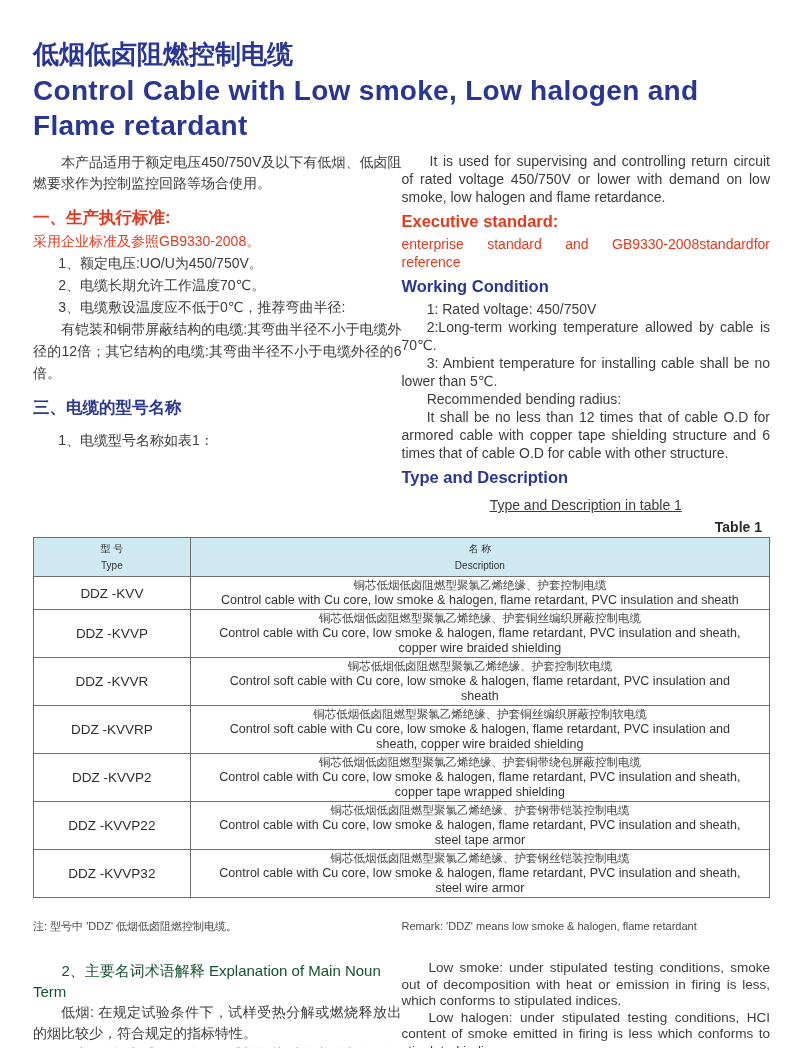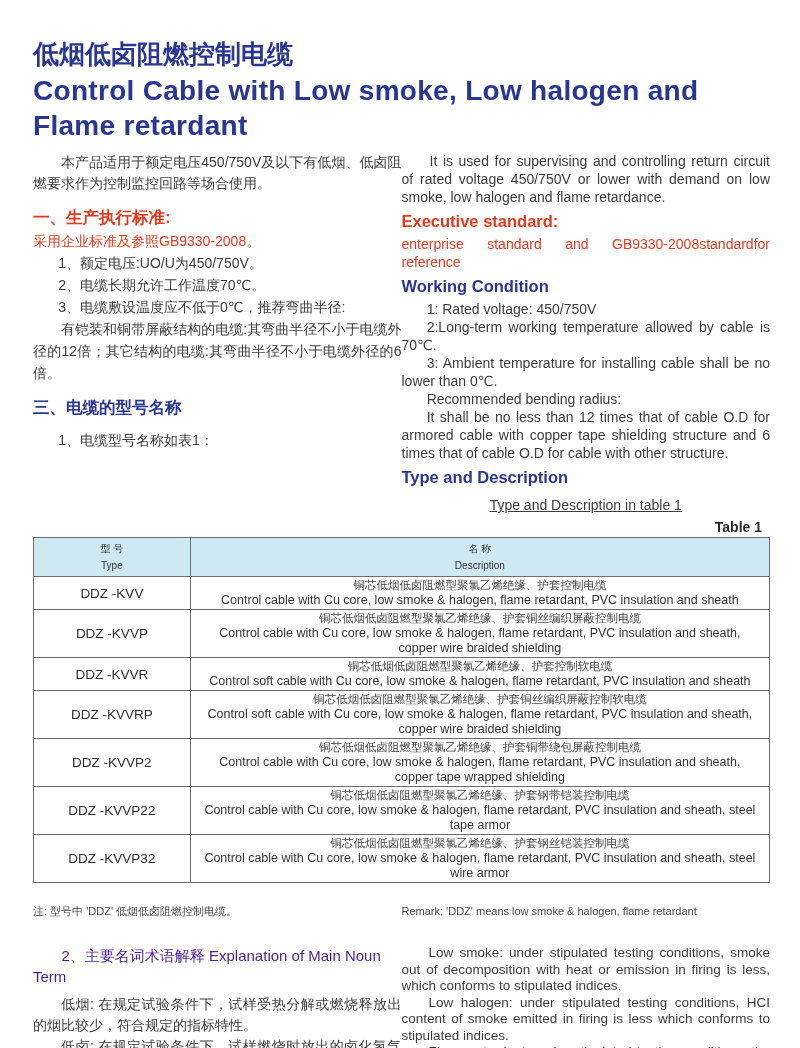--- a/index.html
+++ b/index.html
@@ -38,31 +38,31 @@
   .blue{color:var(--blue);}
   .caption-cn{margin-top:12px;line-height:21px;text-indent:1.8em;}
   .caption-en{margin-top:8px;text-align:center;text-indent:0;text-decoration:underline;}
 
   
   .table-label{text-align:right;font-weight:bold;font-size:14px;color:#2a2a2a;margin:5px 8px 2px 0;}
   table{width:100%;border-collapse:collapse;}
   th,td{border:1px solid var(--border);}
   thead th{background:var(--thbg);font-weight:normal;font-size:10px;line-height:17px;padding:2px 0;color:#333;}
   td.type-cell{width:21.3%;text-align:center;font-size:13.5px;color:#2f2f2f;padding:2px 2px;}
-  td.desc-cell{text-align:center;padding:1px 12px;}
+  td.desc-cell{text-align:center;padding:1px 20px;}
   .desc-cn{font-size:11.5px;line-height:15px;color:#454545;}
   .desc-en{font-size:12.5px;line-height:15px;color:#333;}
 
   
   .notes{margin-top:21px;font-size:11px;color:#474747;}
   .notes div{line-height:14px;}
 
   
   .glossary{margin-top:27px;}
-  .g-heading{font-size:15px;line-height:22px;text-indent:1.9em;margin-bottom:7px;color:#4c1d95;text-align:left;}
+  .g-heading{font-size:15px;line-height:22px;text-indent:1.9em;margin-bottom:0;color:#14532d;text-align:left;}
   .glossary .col-cn .para{line-height:21px;}
   .glossary .col-en .para{font-size:13.5px;line-height:16.5px;}
 </style>
 </head>
 <body>
 
 <div class="page">
 
   <h1 class="t-cn">低烟低卤阻燃控制电缆</h1>
   <h1 class="t-en"><span>Control Cable with Low smoke, Low halogen and</span><br><span>Flame retardant</span></h1>
@@ -84,21 +84,21 @@
     </div>
 
     <div class="col-en">
       <p class="para indent">It is used for supervising and controlling return circuit of rated voltage 450/750V or lower with demand on low smoke, low halogen and flame retardance.</p>
       <h3 class="red">Executive standard:</h3>
       <p class="para red">enterprise standard and GB9330-2008standardfor reference</p>
       <h3 class="blue">Working Condition</h3>
       <div class="items">
         <p class="para item">1: Rated voltage: 450/750V</p>
         <p class="para item">2:Long-term working temperature allowed by cable is 70℃.</p>
-        <p class="para item">3: Ambient temperature for installing cable shall be no lower than 0℃.</p>
+        <p class="para item">3: Ambient temperature for installing cable shall be no lower than 5℃.</p>
         <p class="para item">Recommended bending radius:</p>
         <p class="para item">It shall be no less than 12 times that of cable O.D for armored cable with copper tape shielding structure and 6 times that of cable O.D for cable with other structure.</p>
       </div>
       <h3 class="blue">Type and Description</h3>
       <p class="para caption-en">Type and Description in table 1</p>
     </div>
 
   </div>
 
   <div class="table-label">Table 1</div>

